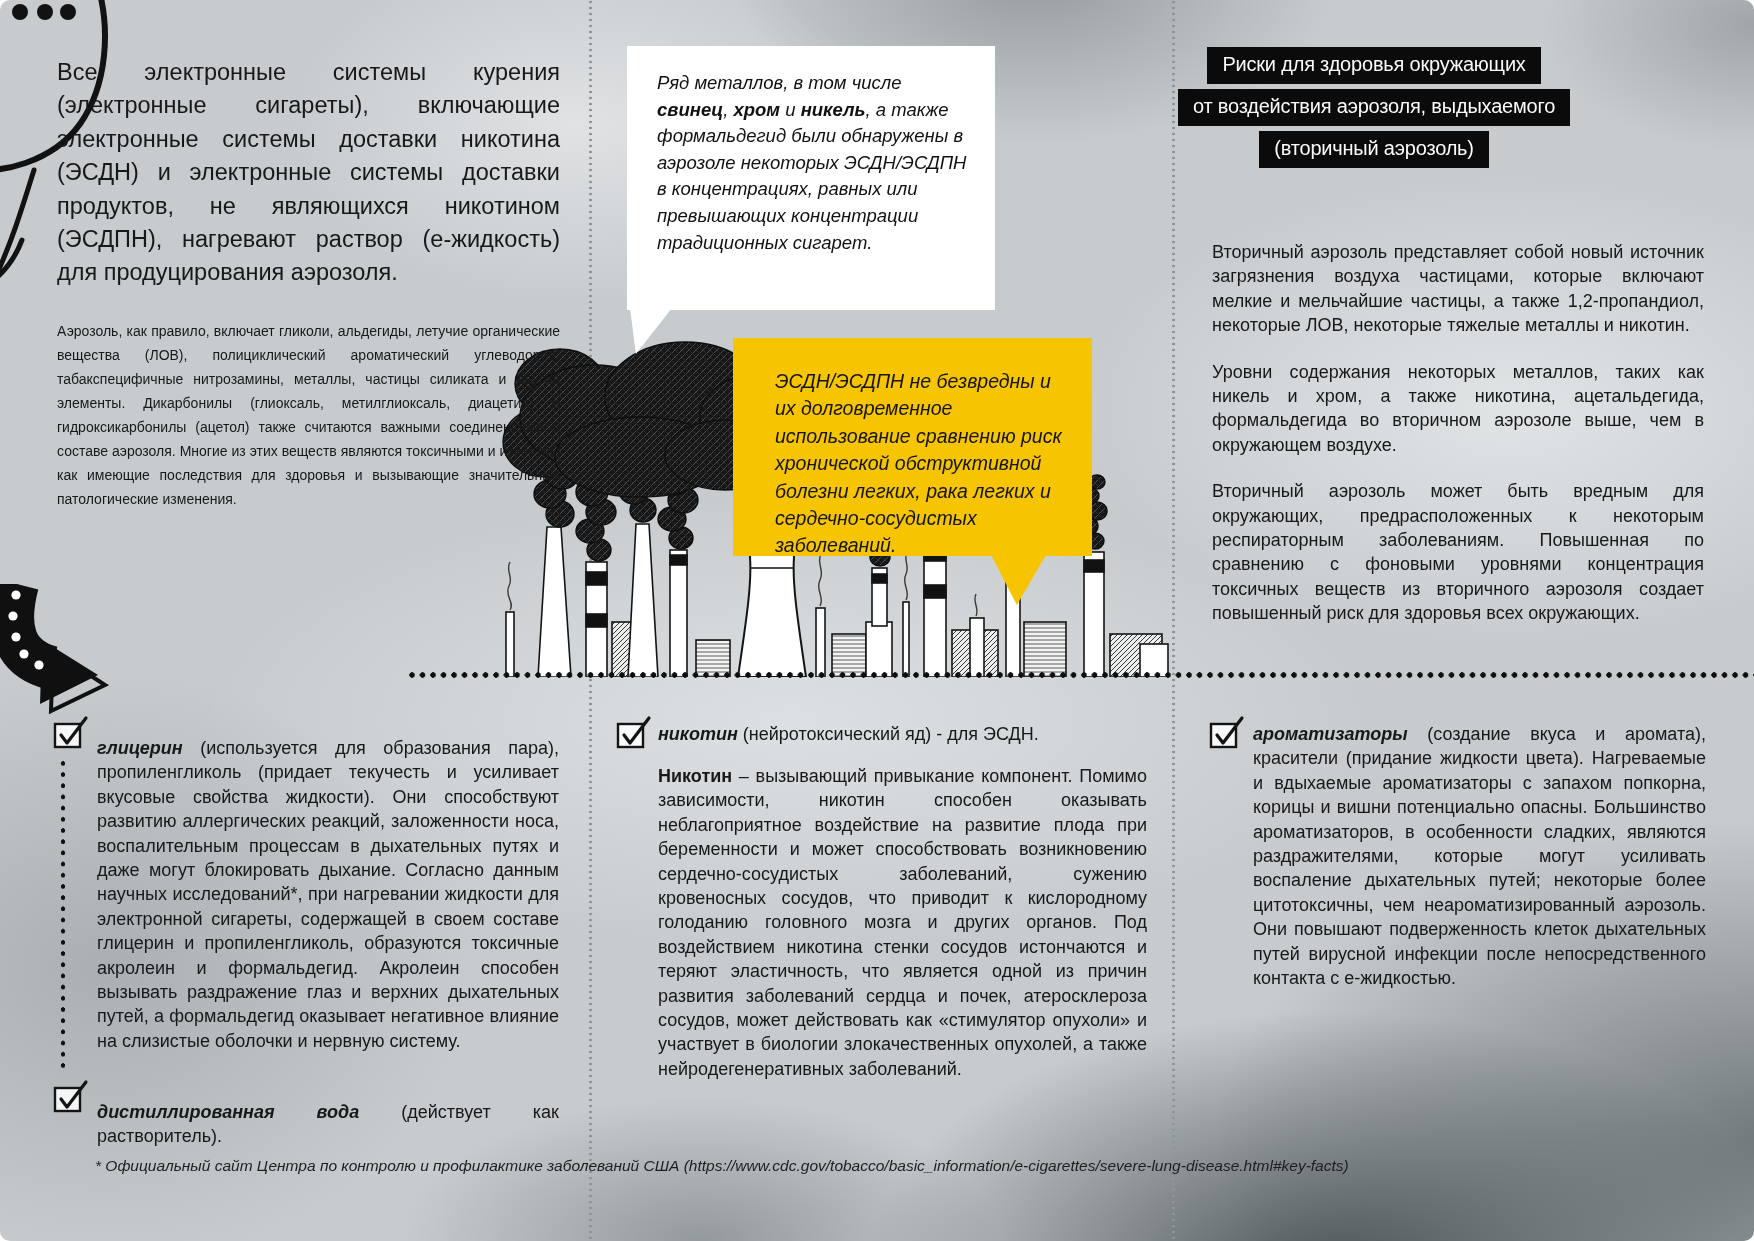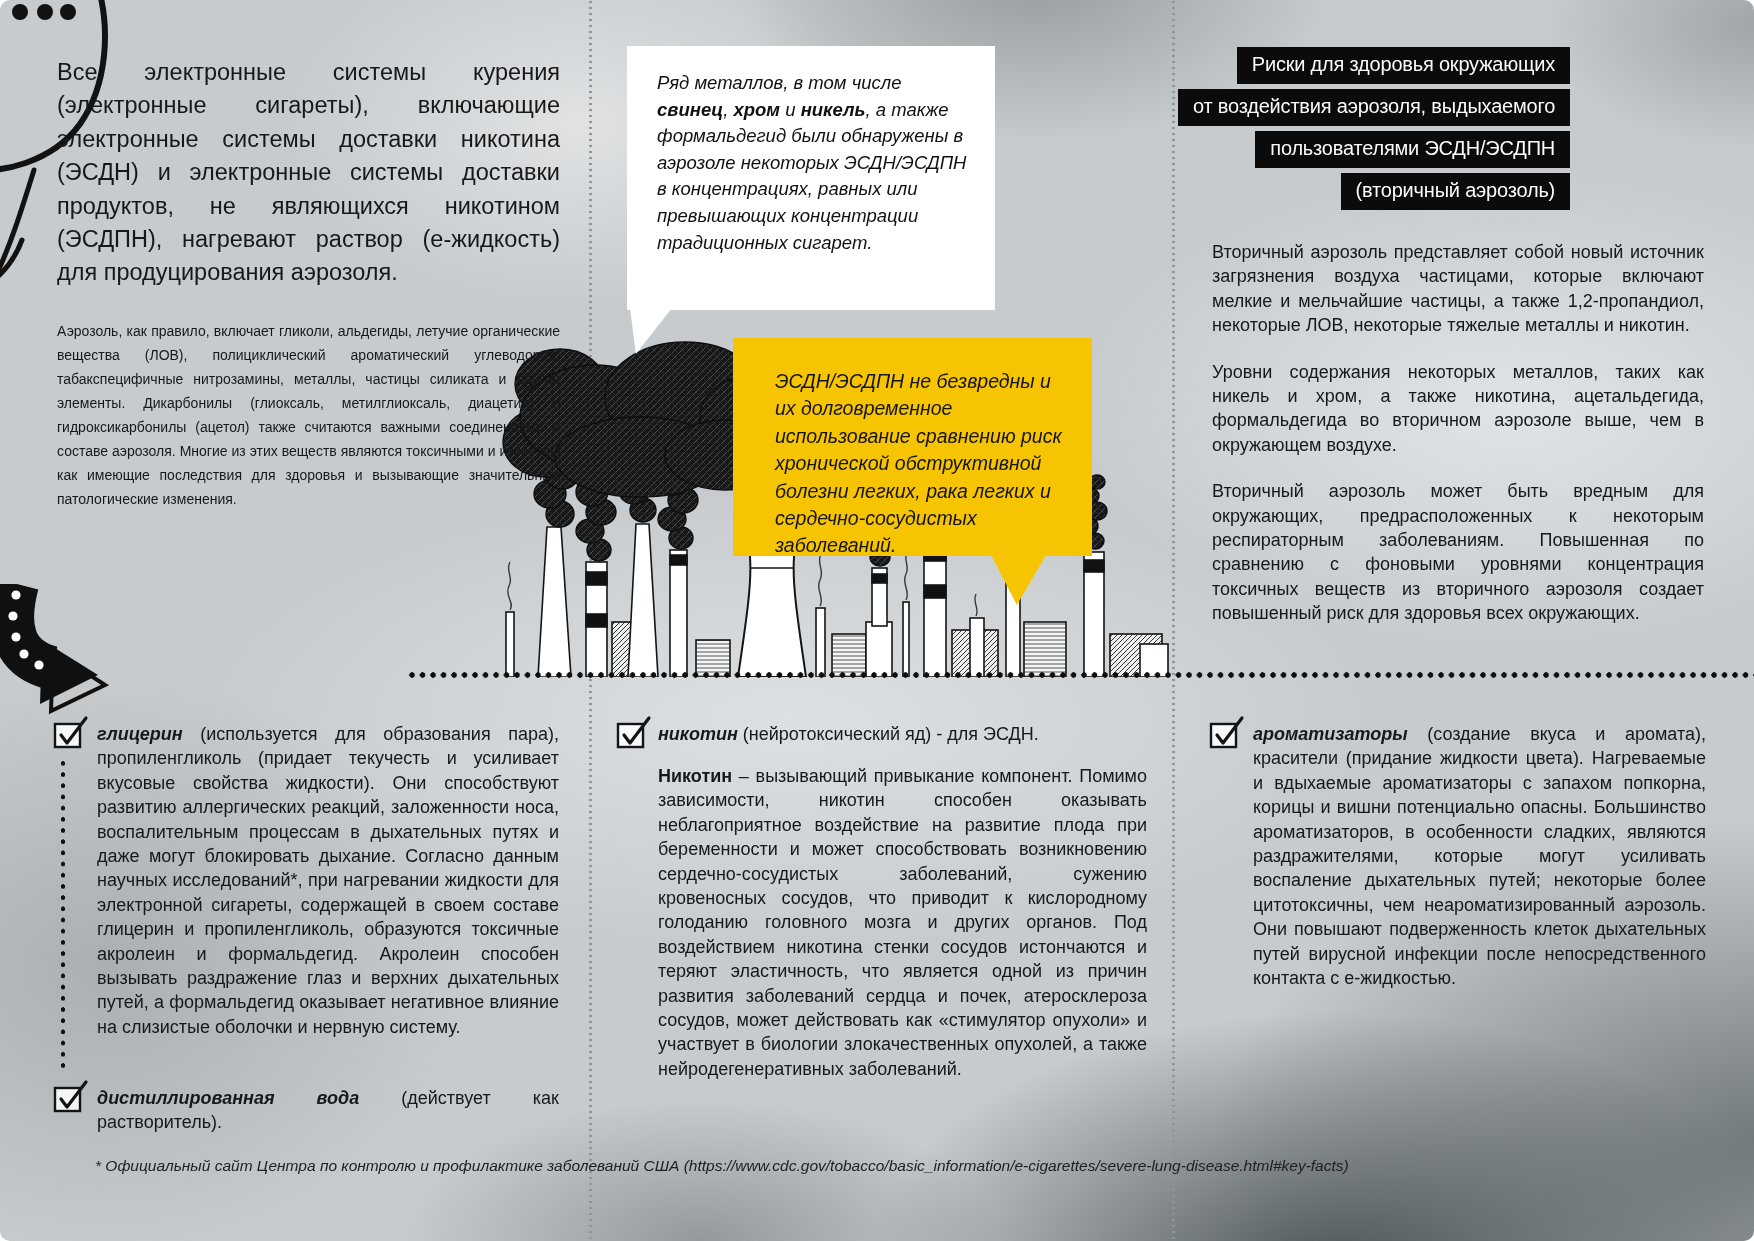--- a/index.html
+++ b/index.html
@@ -33,41 +33,41 @@
   }
   .vdots-small{
     width:6px; z-index:4;
     background-image:radial-gradient(circle at 3px 3.4px, #101010 2px, transparent 2.5px);
     background-size:6px 11.2px; background-repeat:repeat-y;
   }
   .intro{left:57px; top:56px; width:503px; font-size:23.5px; line-height:33.4px; z-index:5;}
   .aerosol{left:57px; top:319px; width:503px; font-size:14px; line-height:24px; z-index:5;}
   .lead-head{left:97px; top:640px; width:408px; font-size:20px; font-weight:bold; line-height:21.8px; z-index:5;}
   .body-sm{font-size:18px; line-height:24.4px; z-index:5;}
-  .check-item-text{z-index:5;}
+  .check-item-text{z-index:5;margin-top:14px;}
   .panel-white{
     left:627px; top:46px; width:368px; height:264px; box-sizing:border-box;
     background:#ffffff; z-index:2; padding:24px 28px 0 30px;
     font-size:18.5px; font-style:italic; line-height:26.6px; color:#101113;
   }
   .tail-white{
     left:630px; top:308px; width:42px; height:46px; background:#ffffff; z-index:2;
     clip-path:polygon(0 0, 100% 0, 14% 100%);
   }
   .panel-yellow{
     left:733px; top:338px; width:359px; height:218px; box-sizing:border-box;
     background:#f6c400; z-index:3; padding:30px 22px 0 42px;
     font-size:19.5px; font-style:italic; line-height:27.4px; color:#141414;
   }
   .tail-yellow{
     left:990px; top:555px; width:56px; height:50px; background:#f6c400; z-index:3;
     clip-path:polygon(2% 0, 100% 0, 48% 100%);
   }
   .factory{left:500px; top:322px; width:670px; height:355px; z-index:1;}
-  .title-bars{left:1178px; top:47px; display:flex; flex-direction:column; align-items:flex-end; gap:5px; z-index:5;}
+  .title-bars{left:1178px; top:47px; display:flex; flex-direction:column; align-items:center; gap:5px; z-index:5;}
   .title-bar{
     background:#0b0b0b; color:#fbfbfb; font-size:20px; letter-spacing:-0.2px;
     padding:6px 15px 8px 15px; white-space:nowrap;
   }
   .rp{margin:0 0 22px 0;}
   .checkbox{width:38px; height:38px; z-index:5;}
   .footnote{
     left:95px; top:1157px; width:1280px; z-index:5;
     font-size:15.5px; font-style:italic; color:#1d1e20;
   }
@@ -243,21 +243,20 @@
   <svg class="abs checkbox" style="left:615px; top:714px;" viewBox="0 0 38 38">
     <rect x="3" y="10" width="25" height="23" fill="rgba(255,255,255,0.85)" stroke="#141414" stroke-width="2.4"></rect>
     <path d="M9,21 L15,29 L34,4" fill="none" stroke="#141414" stroke-width="3.2" stroke-linecap="round" stroke-linejoin="round"></path>
   </svg>
   <div class="abs body-sm" style="left:658px; top:722px; width:420px;"><span style="font-weight: bold; font-style: italic;">никотин</span><span> (нейротоксический яд) - для ЭСДН.</span></div>
   <div class="abs body-sm just" style="left:658px; top:764px; width:489px;"><span style="font-weight: bold;">Никотин</span><span> – вызывающий привыкание компонент. Помимо зависимости, никотин способен оказывать неблагоприятное воздействие на развитие плода при беременности и может способствовать возникновению сердечно-сосудистых заболеваний, сужению кровеносных сосудов, что приводит  к кислородному голоданию головного мозга и других органов. Под воздействием никотина стенки сосудов истончаются и теряют эластичность, что является одной из причин развития заболеваний сердца и почек, атеросклероза сосудов, может действовать как «стимулятор опухоли» и участвует в биологии злокачественных опухолей, а также нейродегенеративных заболеваний.</span></div>
 
   <div class="abs title-bars">
     <div class="title-bar">Риски для здоровья окружающих</div>
     <div class="title-bar">от воздействия аэрозоля, выдыхаемого</div>
-    <div class="title-bar">пользователями ЭСДН/ЭСДПН</div>
     <div class="title-bar">(вторичный аэрозоль)</div>
   </div>
 
   <div class="abs body-sm" style="left:1212px; top:240px; width:492px;">
     <p class="rp just">Вторичный аэрозоль представляет собой новый источник загрязнения воздуха частицами, которые включают мелкие и мельчайшие частицы, а также 1,2-пропандиол, некоторые ЛОВ, некоторые тяжелые металлы и никотин.</p>
     <p class="rp just">Уровни содержания некоторых металлов, таких как никель и хром, а также никотина, ацетальдегида, формальдегида во вторичном аэрозоле выше, чем в окружающем воздухе.</p>
     <p class="rp just">Вторичный аэрозоль может быть вредным для окружающих, предрасположенных к некоторым респираторным заболеваниям. Повышенная по сравнению с фоновыми уровнями концентрация токсичных веществ из вторичного аэрозоля создает повышенный риск для здоровья всех окружающих.</p>
   </div>
 
   <svg class="abs checkbox" style="left:1208px; top:714px;" viewBox="0 0 38 38">

